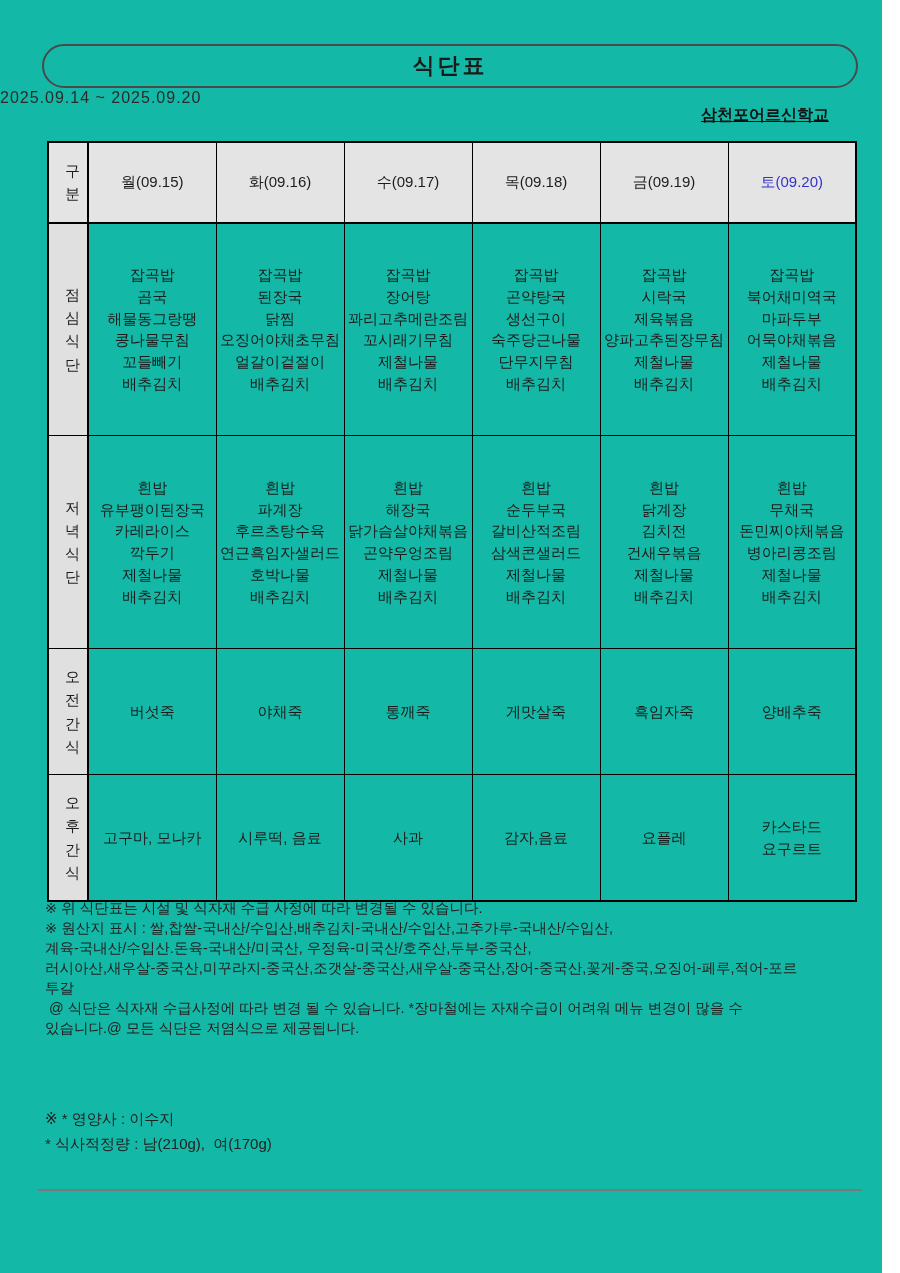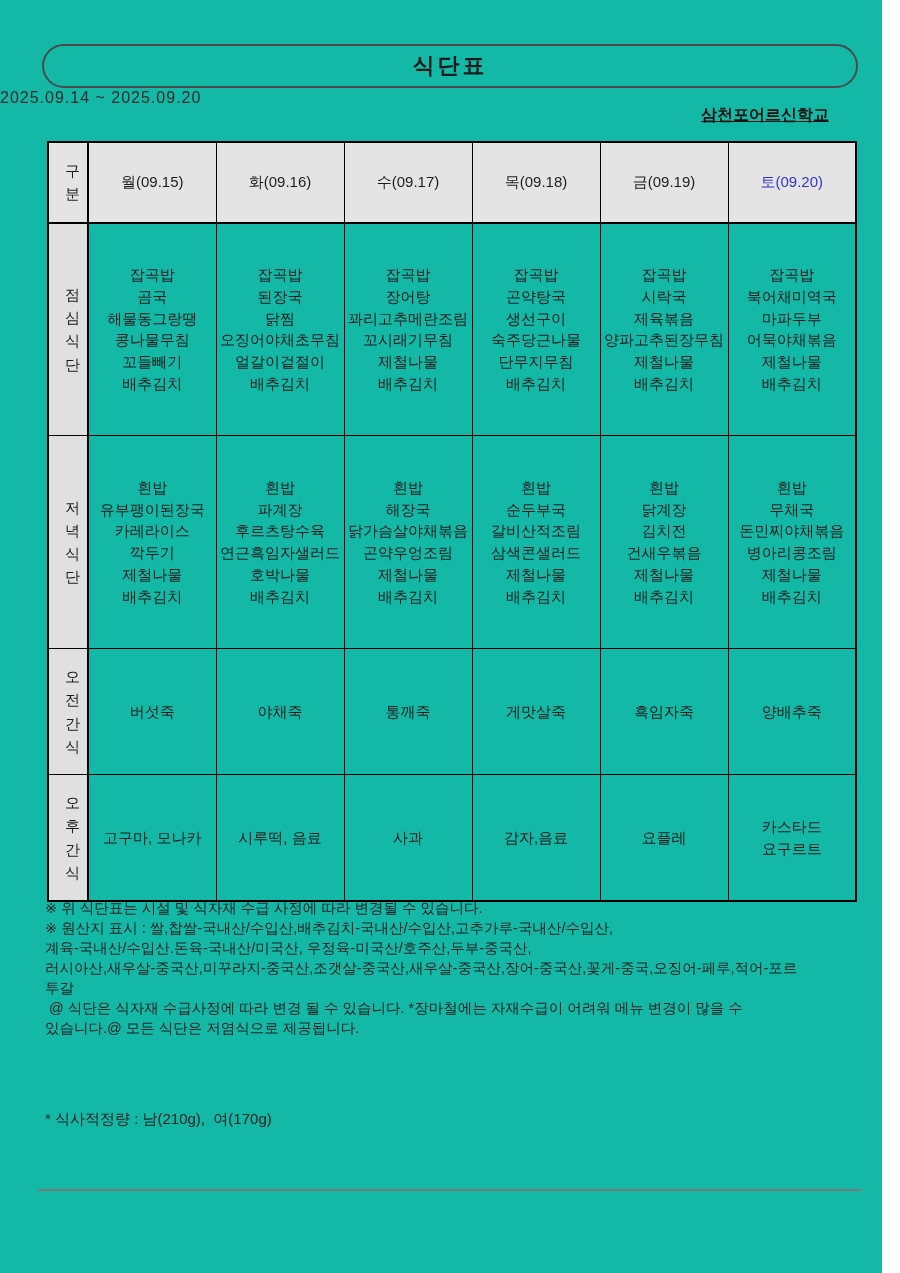--- a/index.html
+++ b/index.html
@@ -186,18 +186,19 @@
     <div class="note-line">※ 위 식단표는 시설 및 식자재 수급 사정에 따라 변경될 수 있습니다.</div>
     <div class="note-line">※ 원산지 표시 : 쌀,찹쌀-국내산/수입산,배추김치-국내산/수입산,고추가루-국내산/수입산,</div>
     <div class="note-line">계육-국내산/수입산.돈육-국내산/미국산, 우정육-미국산/호주산,두부-중국산,</div>
     <div class="note-line">러시아산,새우살-중국산,미꾸라지-중국산,조갯살-중국산,새우살-중국산,장어-중국산,꽃게-중국,오징어-페루,적어-포르</div>
     <div class="note-line">투갈</div>
     <div class="note-line"> @ 식단은 식자재 수급사정에 따라 변경 될 수 있습니다. *장마철에는 자재수급이 어려워 메뉴 변경이 많을 수</div>
     <div class="note-line">있습니다.@ 모든 식단은 저염식으로 제공됩니다.</div>
   </div>
 
   <div class="nutrition">
+    <div>※ * 영양사 : 이수지</div>
     <div>* 식사적정량 : 남(210g),  여(170g)</div>
   </div>
 
   <div class="bottom-divider"></div>
 
 </div>
 
 </body></html>

